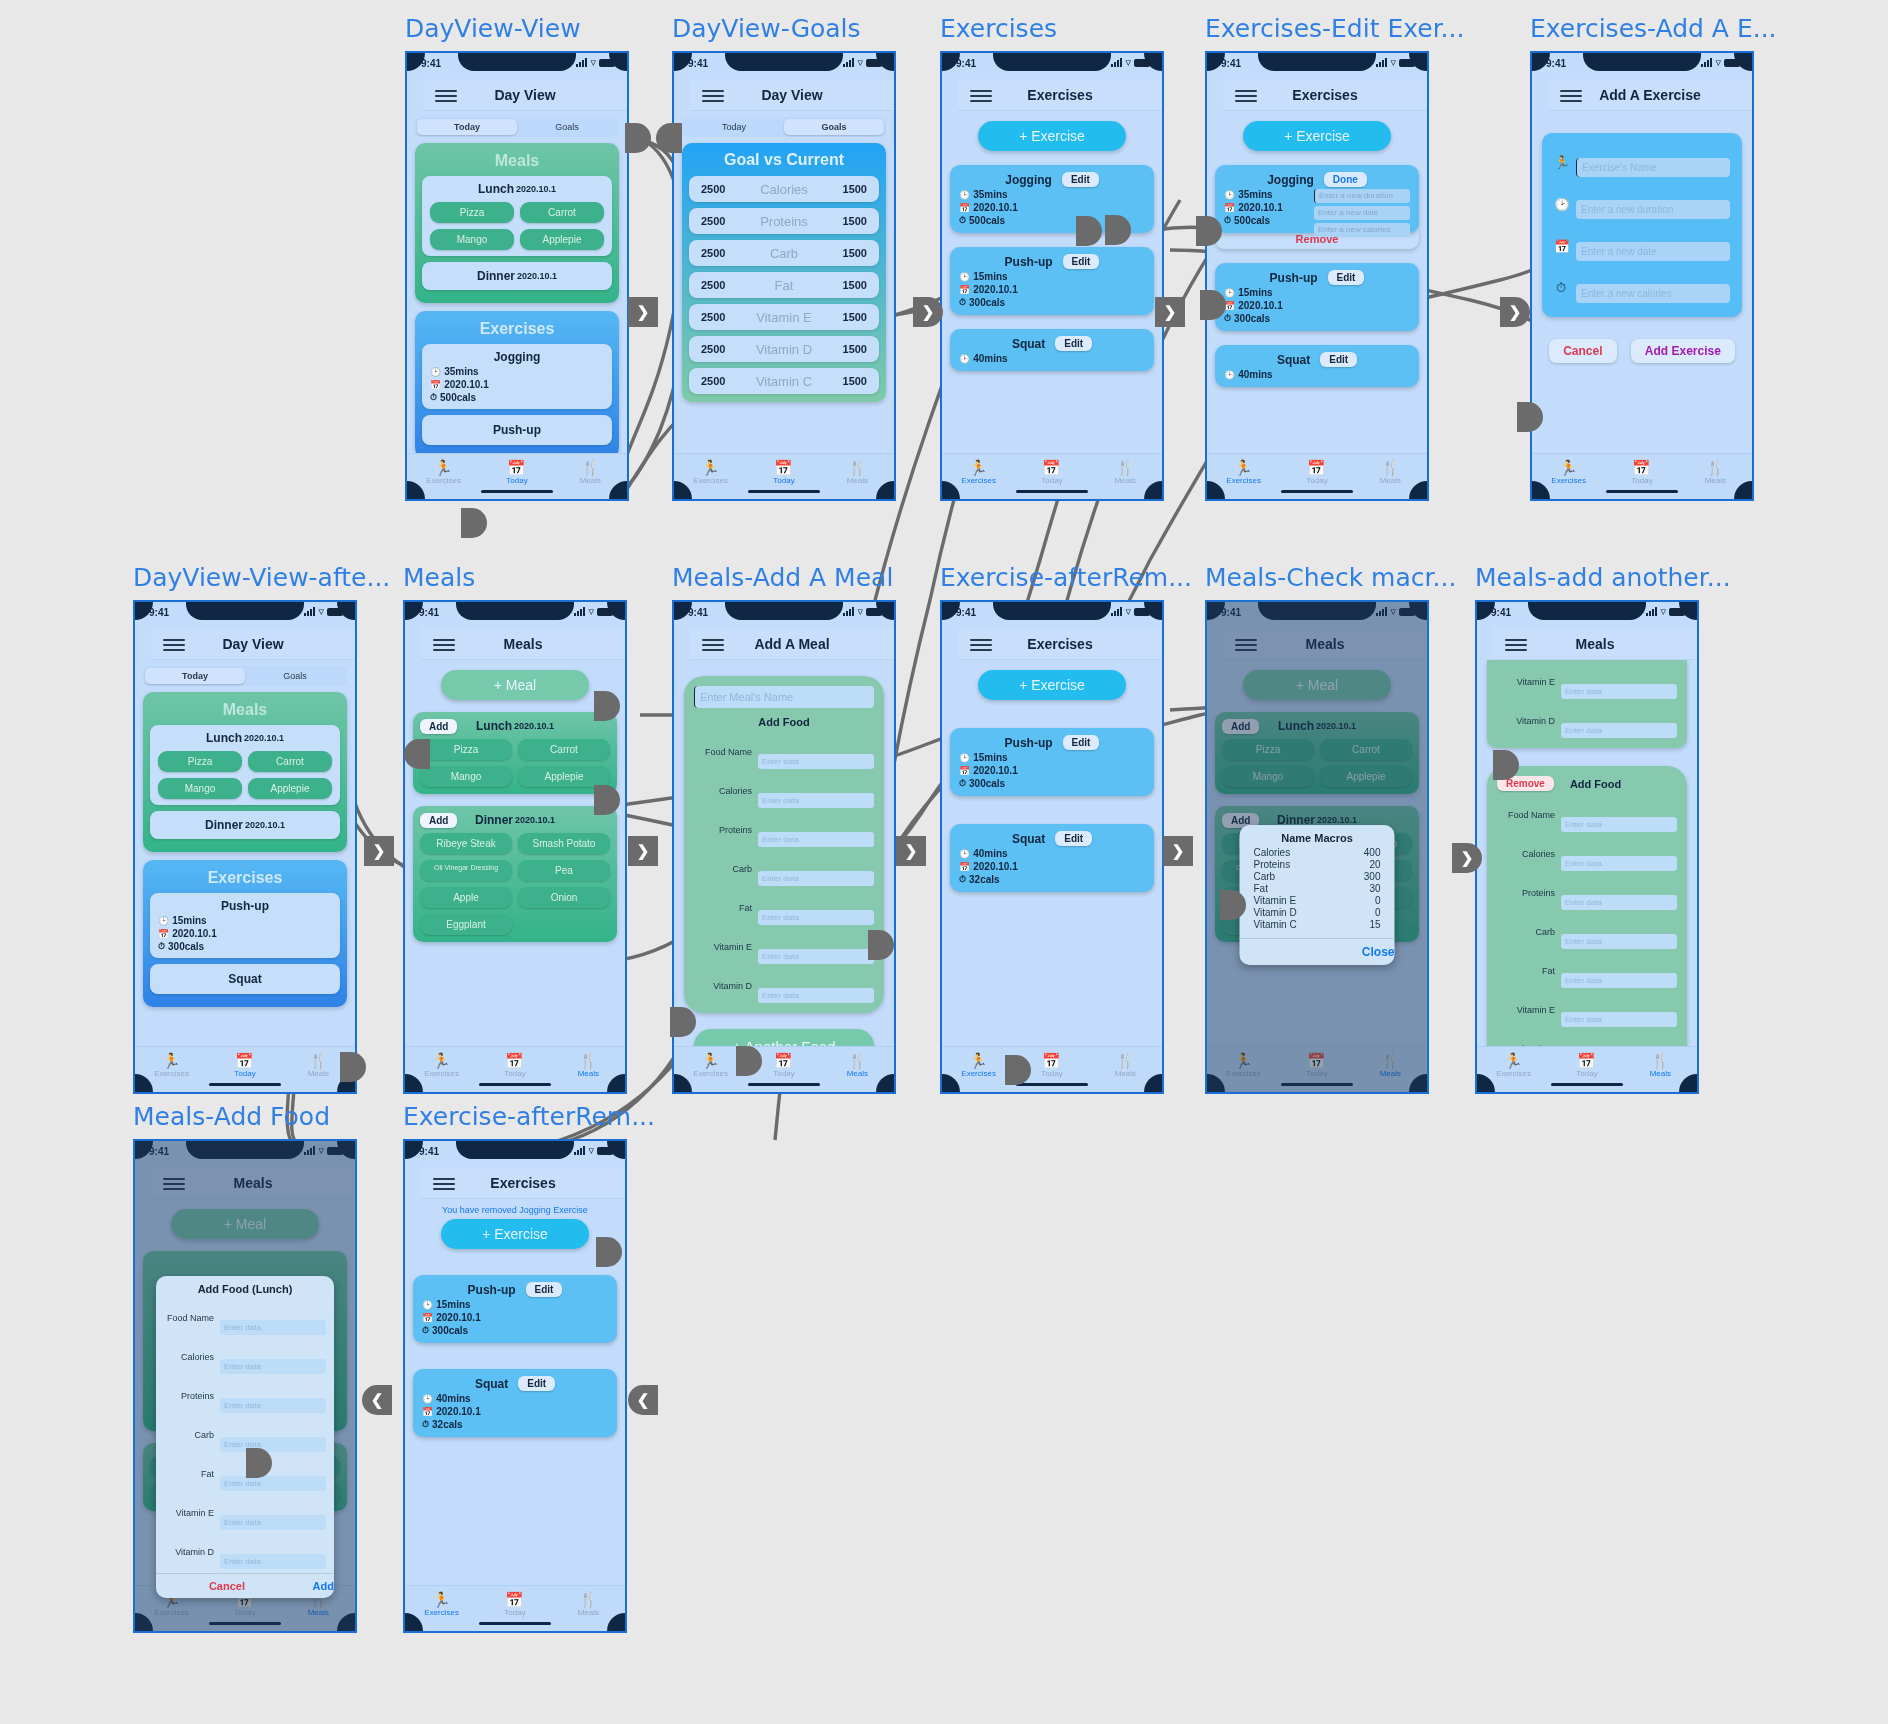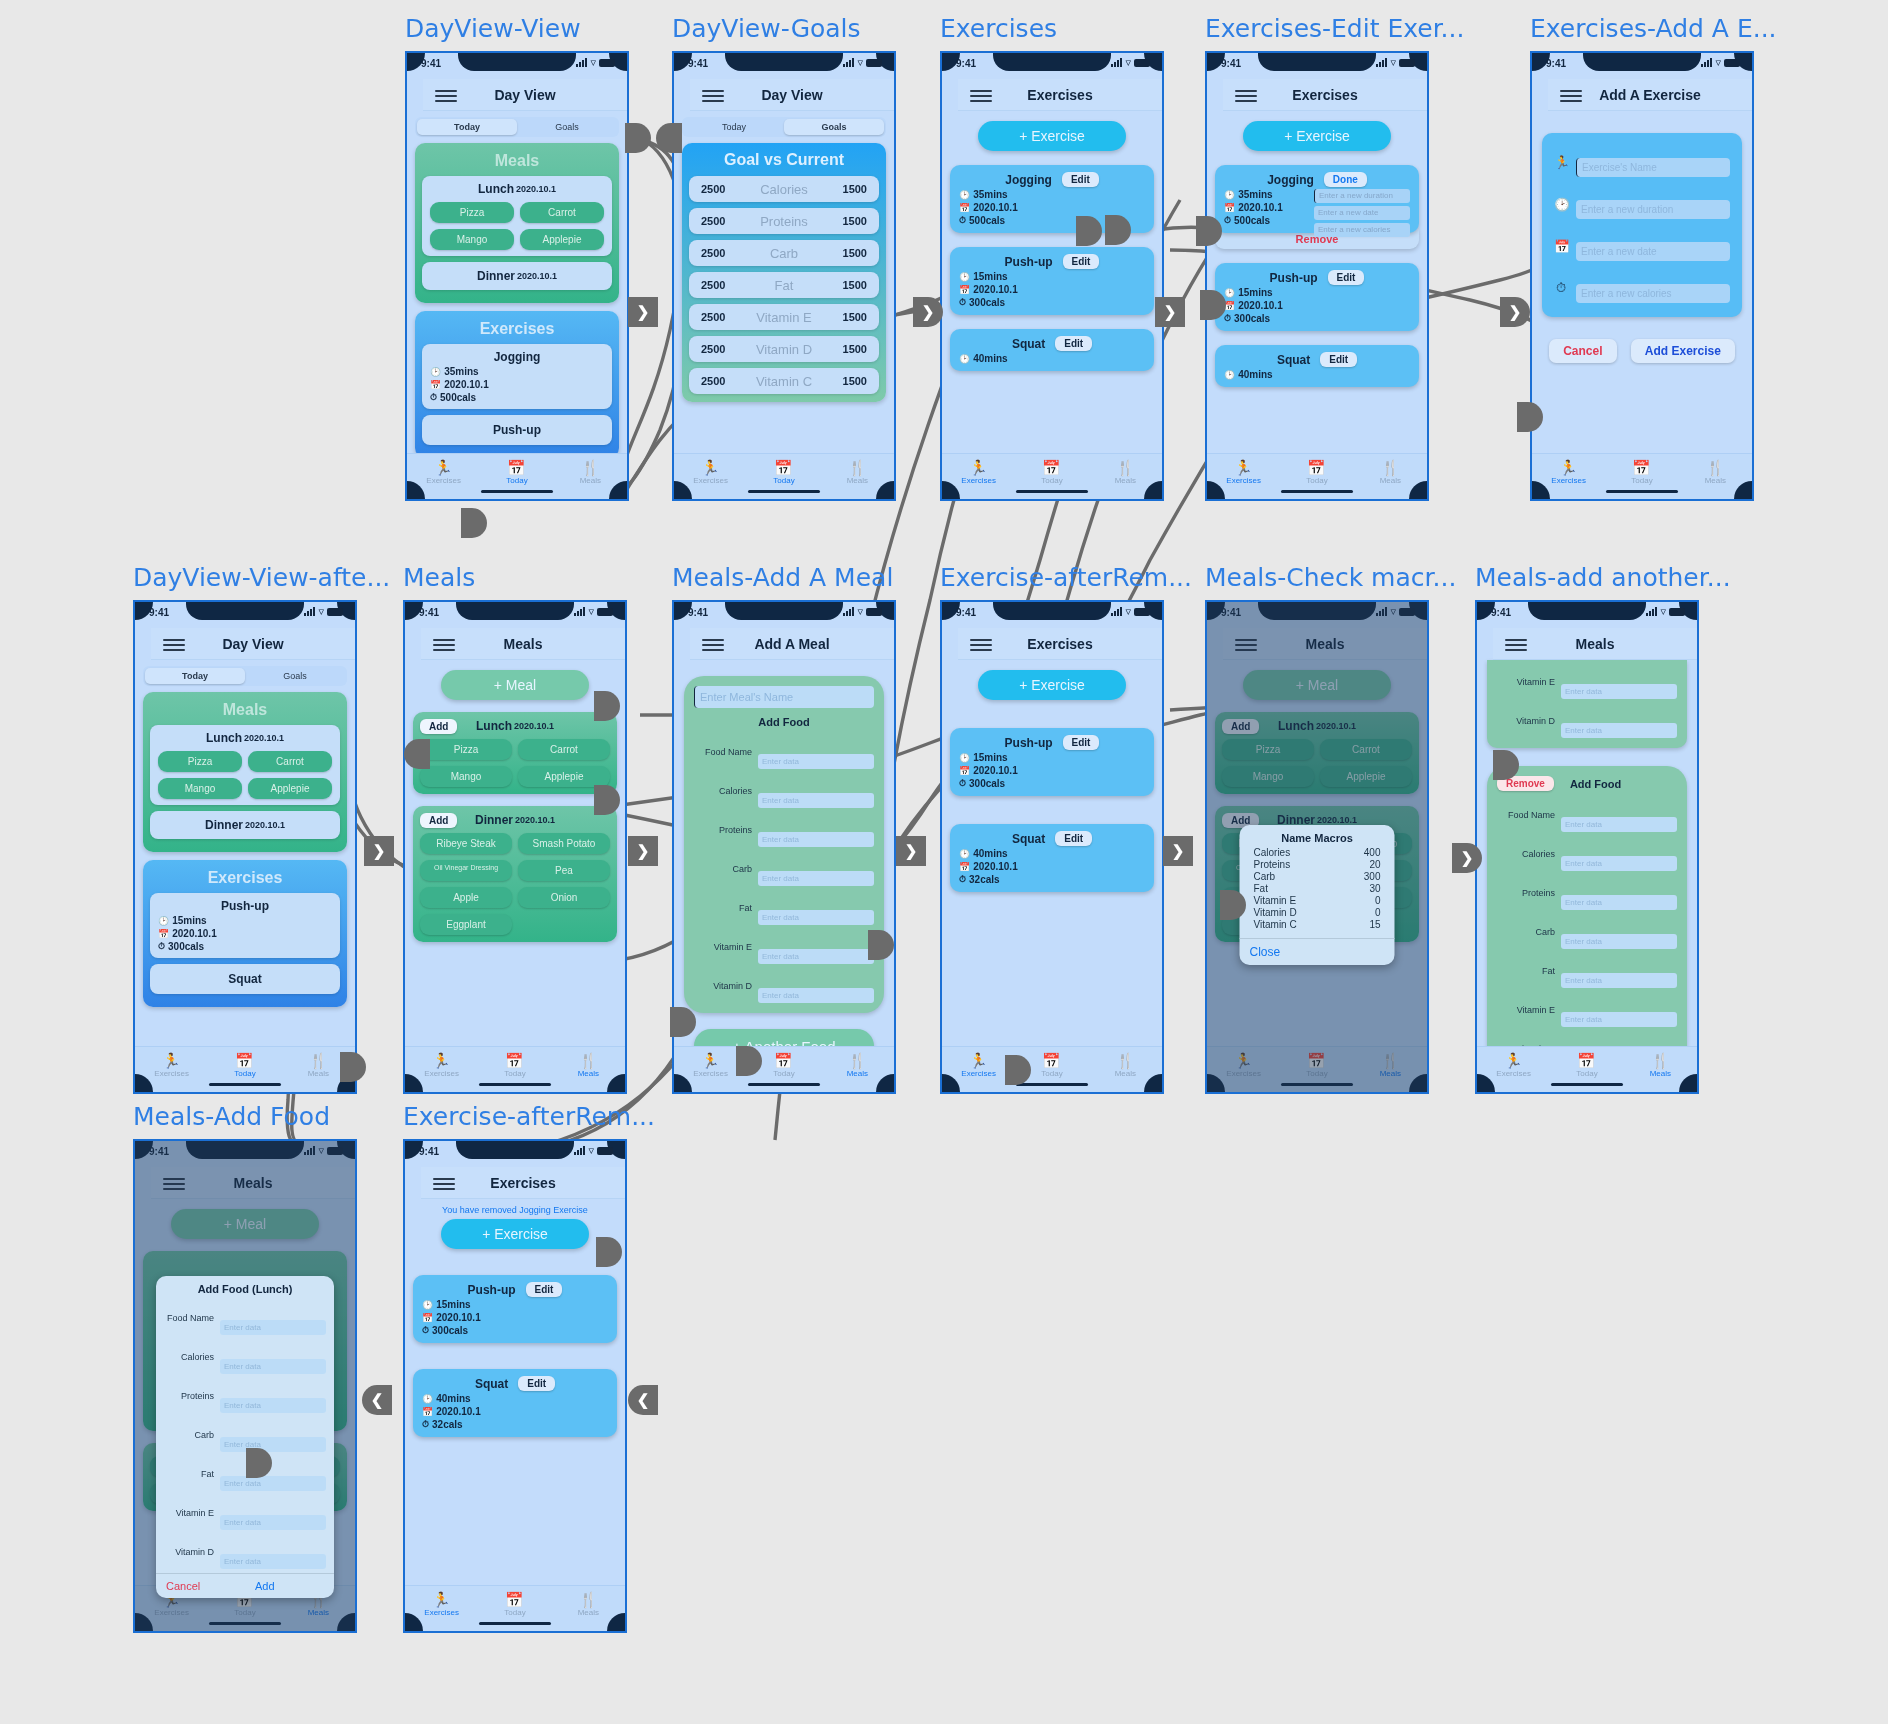--- a/index.html
+++ b/index.html
@@ -162,21 +162,21 @@
   }
   .remove-tag { color:#e03a52; background:#fbe7ea; }
   .remove-link { text-align:center; font-size:11px; font-weight:bold; color:#e03a52; padding:4px 0;}
 
   .action-row { display:flex; justify-content:space-around; margin-top:22px; padding:0 10px;}
   .act-btn {
     background:#dbeafc; border-radius:7px; font-size:12px; font-weight:bold;
     padding:5px 14px; box-shadow:0 1px 3px rgba(0,0,0,.2);
   }
   .act-cancel { color:#e03a52; }
-  .act-ok { color:#1d4ed8; }
+  .act-ok { color:#a21caf; }
 
   
   .goal-card {
     background:linear-gradient(180deg,#22a3f5 0%,#7ecaa9 100%);
     border-radius:10px; padding:8px 7px; margin-top:6px;
     box-shadow:0 2px 4px rgba(0,0,0,.18);
   }
   .goal-title { text-align:center; font-size:16px; font-weight:bold; color:#ddf0ff; margin-bottom:7px;}
   .goal-row {
     background:#c5def9; border-radius:8px; height:26px; margin-bottom:6px;
@@ -235,21 +235,21 @@
   
   .modal-overlay { position:absolute; inset:0; background:rgba(30,55,85,.45); }
   .modal {
     position:absolute; left:50%; transform:translateX(-50%);
     background:#cfe4f6; border-radius:10px; width:155px;
     box-shadow:0 3px 8px rgba(0,0,0,.3);
   }
   .modal-title { text-align:center; font-size:11px; font-weight:bold; color:#12263f; padding:7px 0 3px;}
   .macro-row { display:flex; justify-content:space-between; font-size:10px; color:#1d3347; padding:0 14px; line-height:12px;}
   .modal-sep { border-top:1px solid #b4c9da; margin-top:7px; }
-  .modal-action { text-align:left; font-size:12px; color:#1478f0; padding:6px 10px; }
+  .modal-action { text-align:right; font-size:12px; color:#1478f0; padding:6px 0;font-weight:bold; }
 
   .notice { text-align:center; font-size:9px; color:#1478f0; margin-top:6px;}
 
   
   svg.links { position:absolute; inset:0; width:1888px; height:1724px; pointer-events:none; }
   svg.links path { fill:none; stroke:#6b6b6b; stroke-width:3.4; }
   .hotspot {
     position:absolute; width:30px; height:30px; background:#6b6b6b;
     display:flex; align-items:center; justify-content:center;
     color:#fff; font-size:15px; font-weight:bold;

